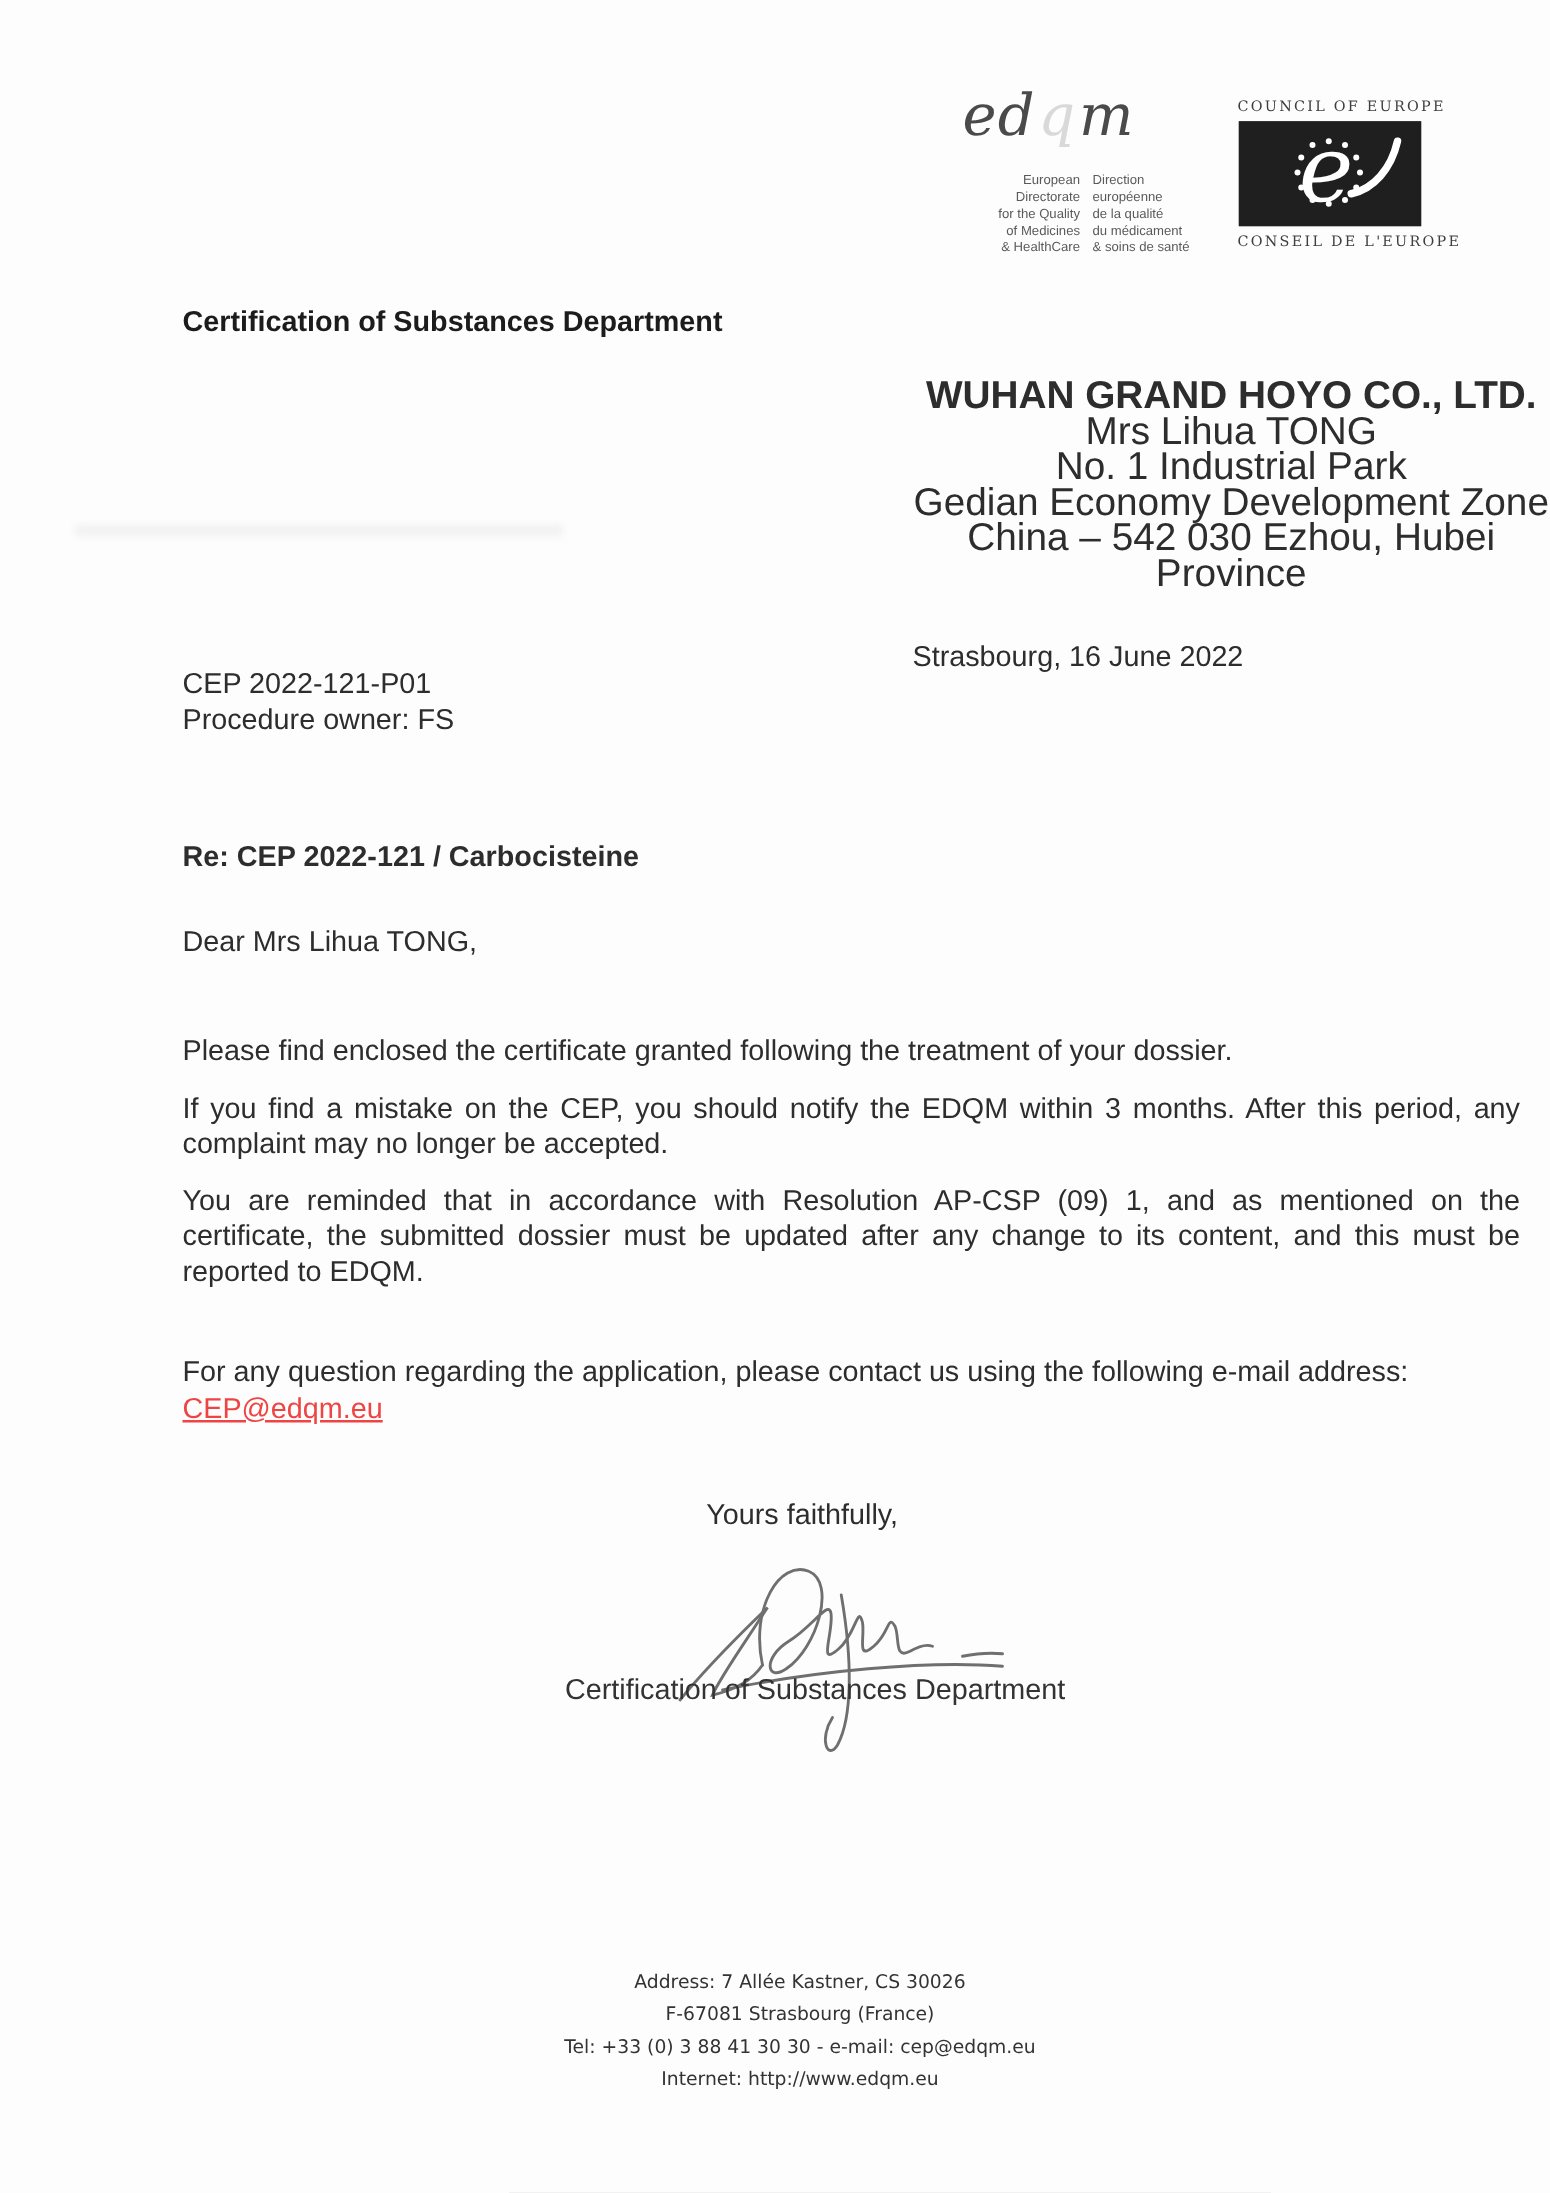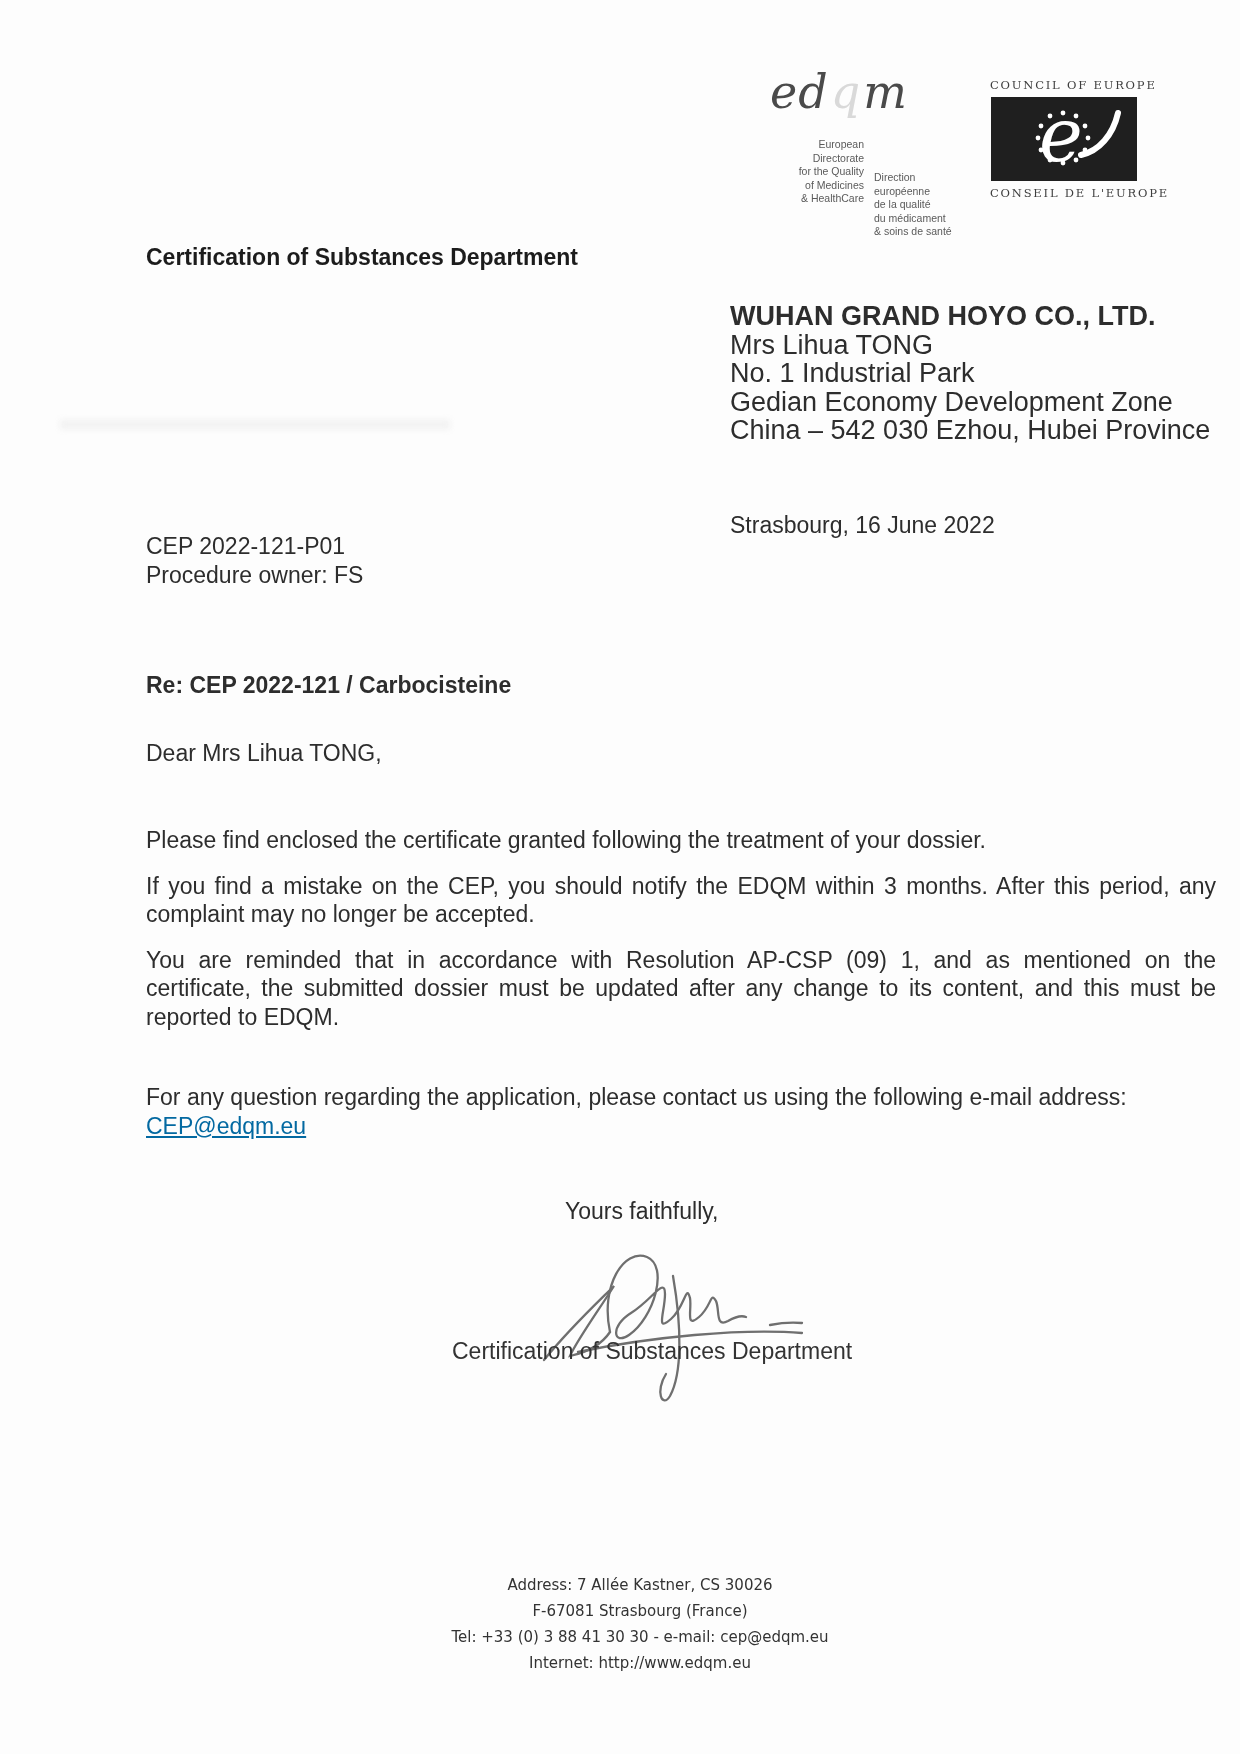--- a/index.html
+++ b/index.html
@@ -24,60 +24,60 @@
     letter-spacing: 1px;
     line-height: 60px;
     white-space: nowrap;
   }
   .edqm-script .faint-q { color: #d9d9d9; margin: 0 2px; }
   .edqm-tagline {
     display: flex; gap: 10px; margin-top: 16px;
     font-size: 10.5px; line-height: 13.5px; color: #5a5a5a;
   }
   .edqm-tagline .col-en { flex: 1; text-align: right; }
-  .edqm-tagline .col-fr { width: 96px; text-align: left; margin-top: 33px; }
+  .edqm-tagline .col-fr { width: 96px; text-align: left; }
 
   .coe-block { position: absolute; left: 990px; top: 78px; width: 148px; text-align: center; }
   .coe-caption {
     font-family: "DejaVu Serif", serif;
     font-size: 11.5px; letter-spacing: 1.8px; color: #3e3e3e; white-space: nowrap;
   }
   .coe-box {
     width: 146px; height: 84px; margin: 5px auto 5px auto;
     background: #1f1f1f; position: relative;
   }
 
   
   .dept-heading {
     position: absolute; left: 146px; top: 244px;
     font-size: 23px; font-weight: bold; color: #1c1c1c;
   }
   .recipient {
     position: absolute; left: 730px; top: 302px;
-    font-size: 27px; line-height: 28.5px;
+    font-size: 31px; line-height: 28.5px; text-align: center;
   }
   .recipient .company { font-weight: bold; }
 
   .ref-block { position: absolute; left: 146px; top: 532px; font-size: 23px; line-height: 29px; }
   .place-date { position: absolute; left: 730px; top: 512px; font-size: 23px; }
 
   .subject {
     position: absolute; left: 146px; top: 672px;
     font-size: 23px; font-weight: bold;
   }
   .salutation { position: absolute; left: 146px; top: 740px; font-size: 23px; }
 
   
   .body-text {
     position: absolute; left: 146px; top: 826px; width: 1070px;
     font-size: 23px; line-height: 28.5px; text-align: justify;
   }
   .body-text p { margin: 0 0 17px 0; }
   .body-text p.last-para { margin-top: 52px; }
-  .email-link { color: #0369a1; text-decoration: underline; }
+  .email-link { color: #ef4444; text-decoration: underline; }
 
   
   .closing { position: absolute; left: 565px; top: 1198px; font-size: 23px; }
   .signature-svg { position: absolute; left: 530px; top: 1238px; }
   .sig-dept { position: absolute; left: 452px; top: 1338px; font-size: 23px; color: #333; }
 
   
   .footer {
     position: absolute; left: 0; top: 1572px; width: 100%;
     transform: translateX(20px);

